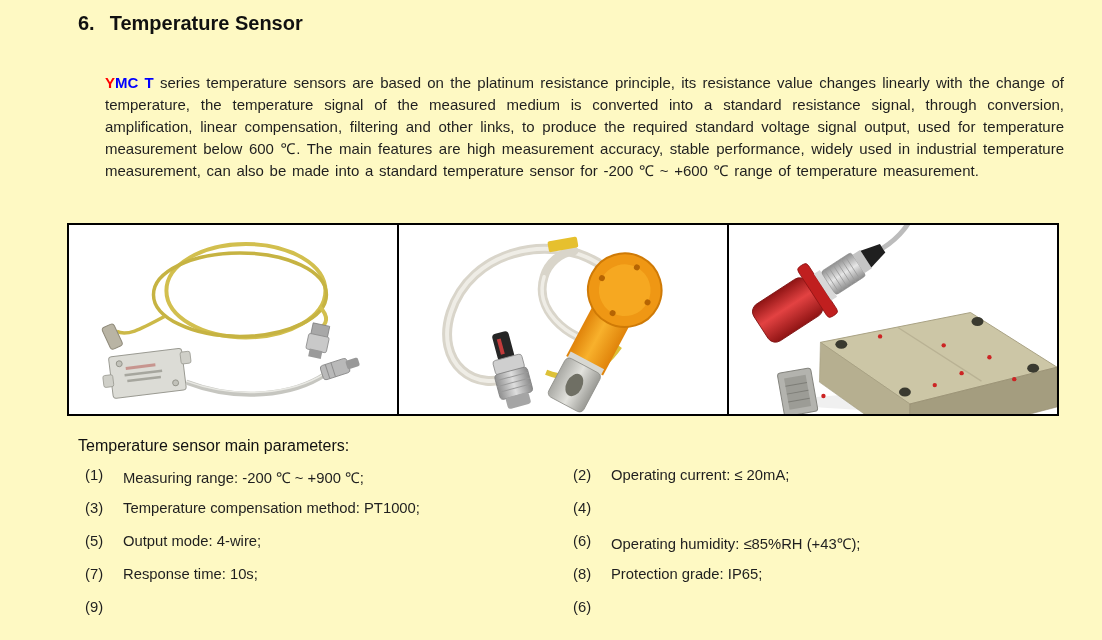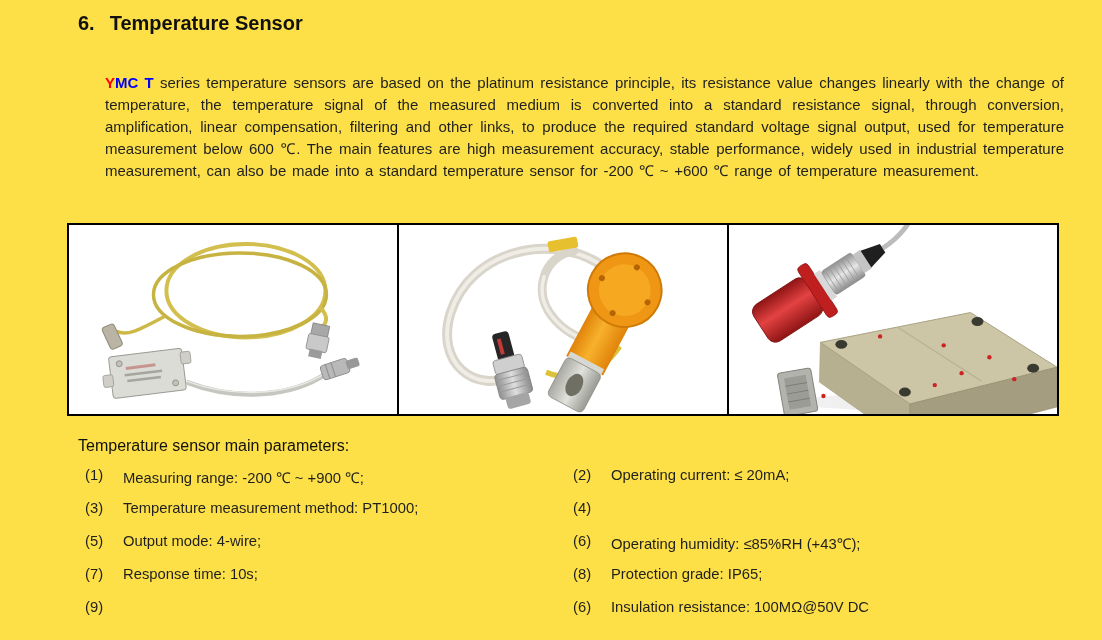--- a/index.html
+++ b/index.html
@@ -1,17 +1,17 @@
 <!DOCTYPE html>
 <html><head>
 <meta charset="utf-8">
 <style>
   html,body { margin:0; padding:0; background:#ffffff; }
   .page {
-    position:relative; width:1102px; height:640px; background:#fde047;
+    position:relative; width:1102px; height:640px; background:#fef9c3;
     font-family:"Liberation Sans", sans-serif; color:#1b1b1b; overflow:hidden;
   }
 
   
   .heading { position:absolute; left:78px; top:12px; font-size:20px; font-weight:bold; color:#111; }
   .heading .num { display:inline-block; margin-right:15px; }
 
   
   .intro {
     position:absolute; left:78px; top:57px; width:959px;
@@ -205,21 +205,21 @@
     <div class="pitem">
         <span class="pnum">(1)</span>
         <span>Measuring range: -200 ℃ ~ +900 ℃;</span>
       </div>
     <div class="pitem">
         <span class="pnum">(2)</span>
         <span>Operating current: ≤ 20mA;</span>
       </div>
     <div class="pitem">
         <span class="pnum">(3)</span>
-        <span>Temperature measurement method: PT1000;</span>
+        <span>Temperature compensation method: PT1000;</span>
       </div>
     <div class="pitem">
         <span class="pnum">(4)</span>
       </div>
     <div class="pitem">
         <span class="pnum">(5)</span>
         <span>Output mode: 4-wire;</span>
       </div>
     <div class="pitem">
         <span class="pnum">(6)</span>
@@ -231,17 +231,16 @@
       </div>
     <div class="pitem">
         <span class="pnum">(8)</span>
         <span>Protection grade: IP65;</span>
       </div>
     <div class="pitem">
         <span class="pnum">(9)</span>
       </div>
     <div class="pitem">
         <span class="pnum">(6)</span>
-        <span>Insulation resistance: 100MΩ@50V DC</span>
       </div>
   </div>
 
 </div>
 
 </body></html>

